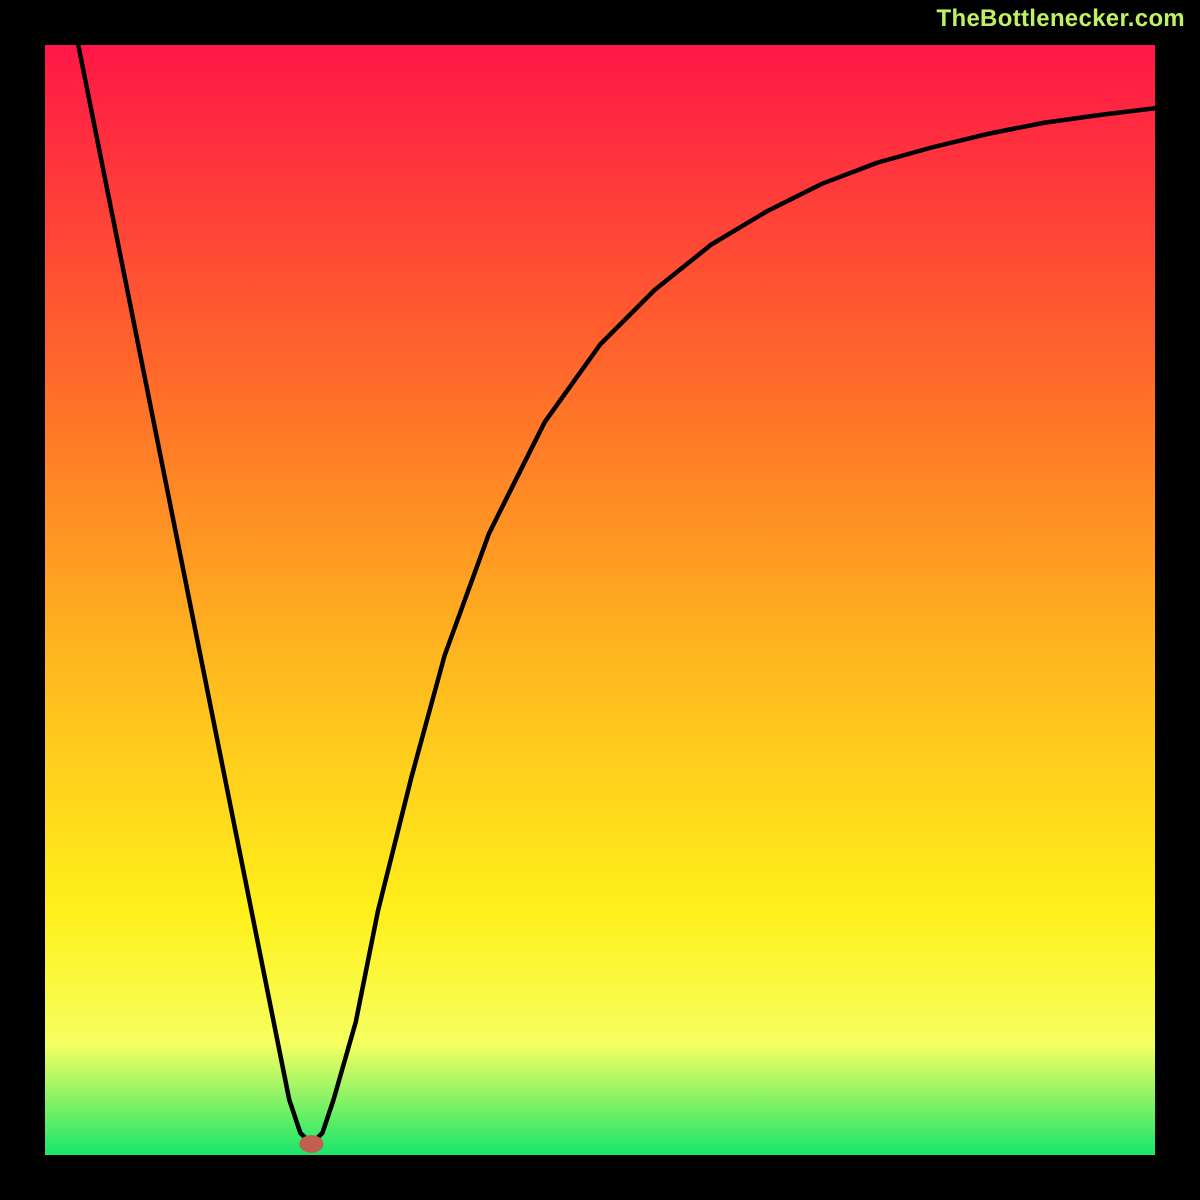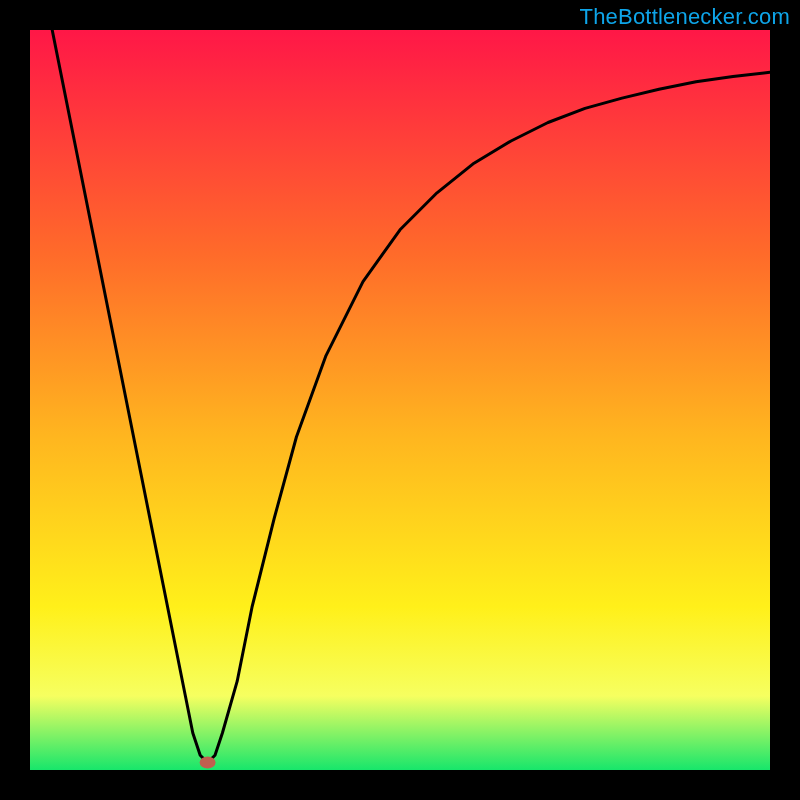--- a/index.html
+++ b/index.html
@@ -23,24 +23,24 @@
     position: absolute;
     left: 0;
     top: 0;
     width: 740px;
     height: 740px;
   }
   .watermark {
     position: absolute;
     top: 4px;
     right: 10px;
-    color: #0ea5e9;
-    font-size: 22px;
+    color: #bef264;
+    font-size: 16px;
     letter-spacing: 0.2px;
-    font-weight: 400;
+    font-weight: 700;
   }
 </style>
 </head>
 <body>
 
 <div class="watermark">TheBottlenecker.com</div>
 
 <div class="frame">
   <svg class="plot" viewBox="0 0 740 740" preserveAspectRatio="none">
     <defs>

